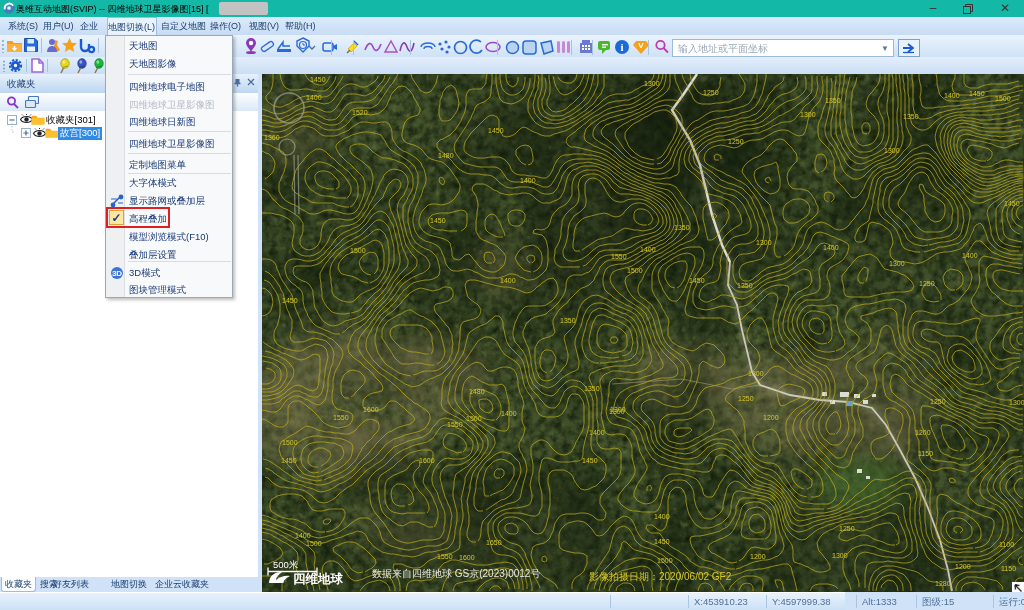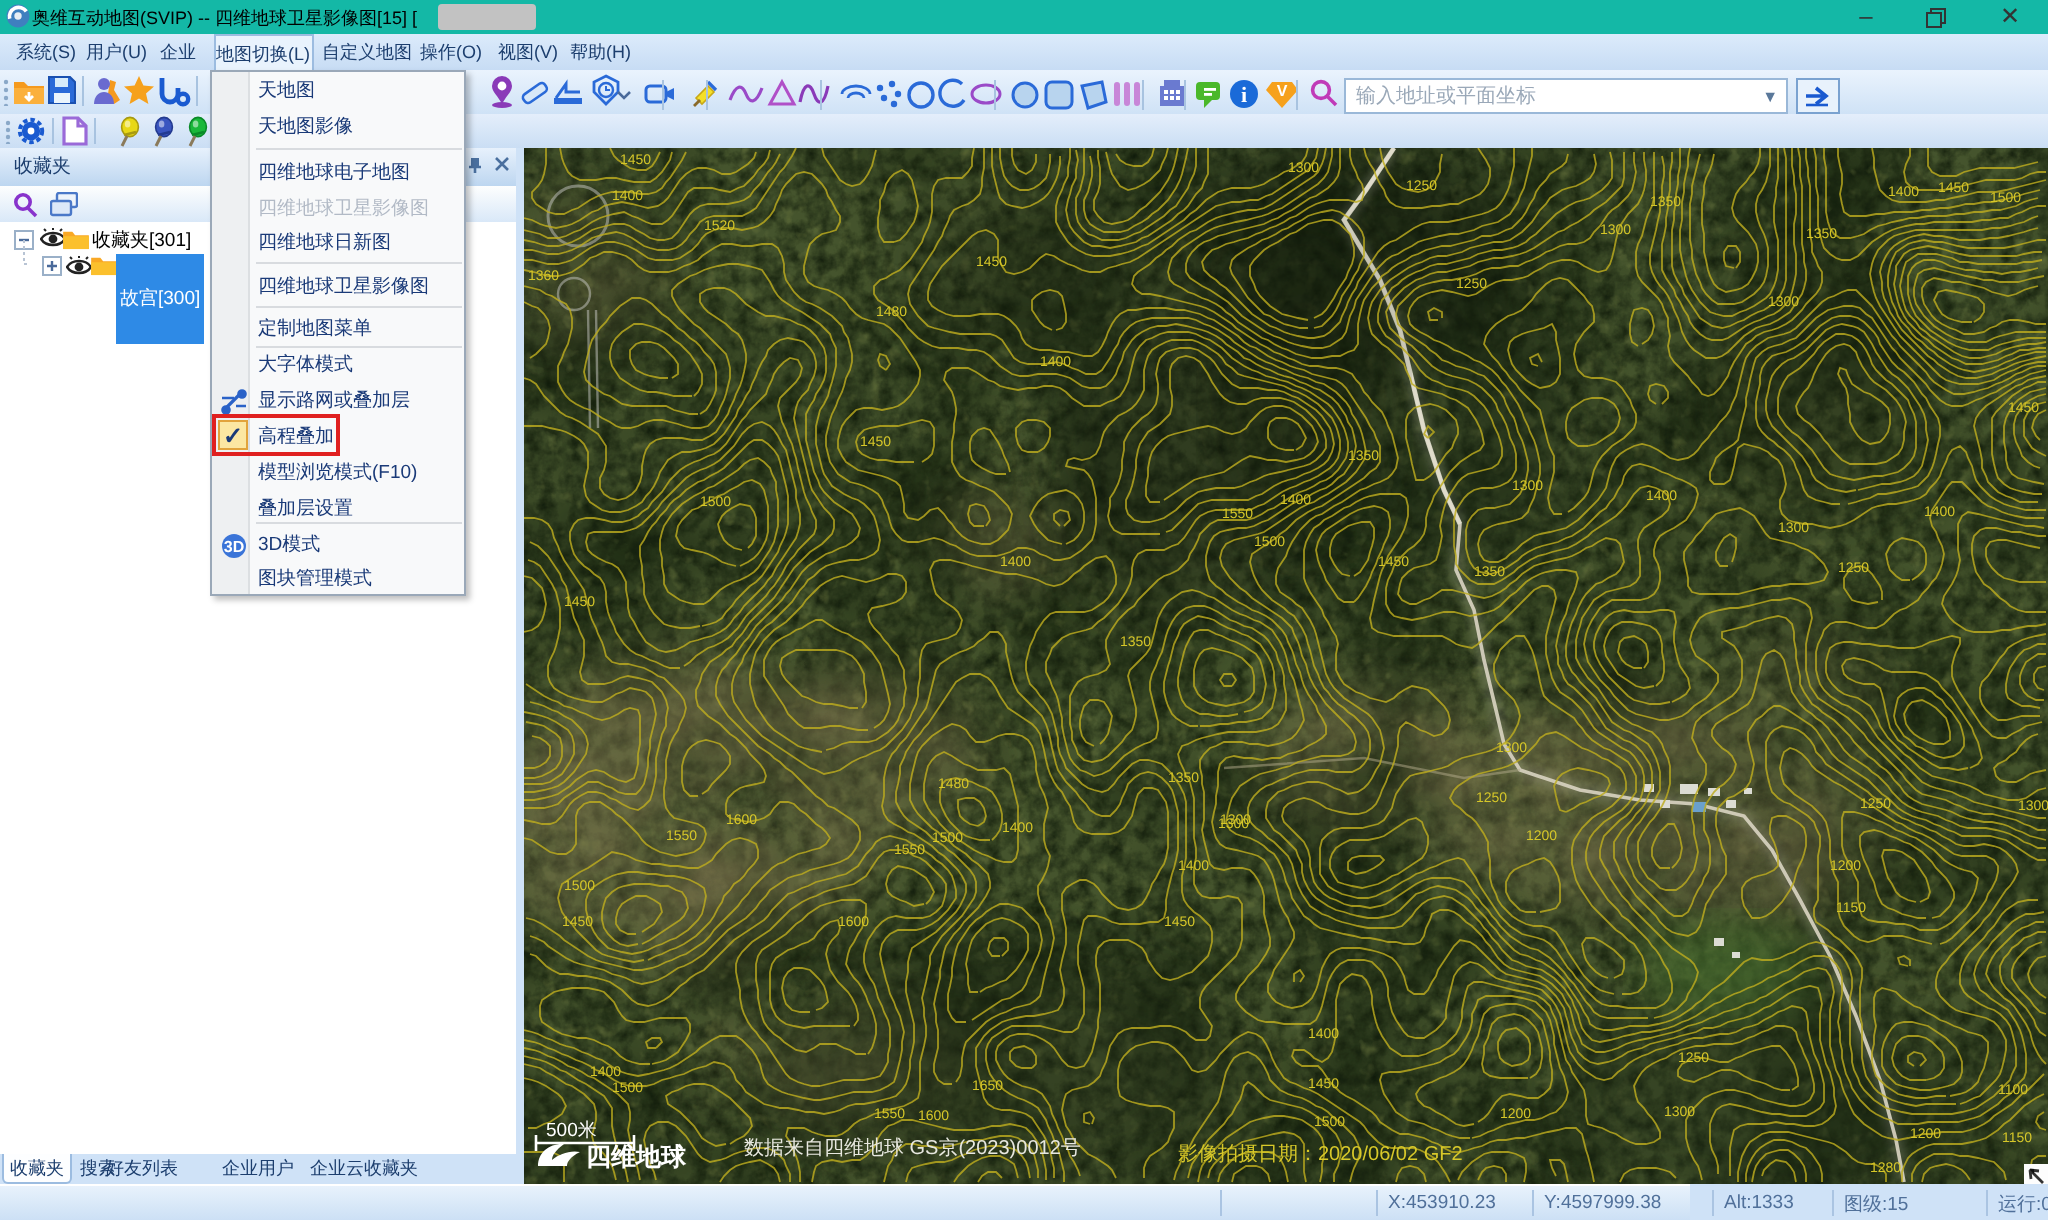--- a/index.html
+++ b/index.html
@@ -311,21 +311,21 @@
           </svg>
 <svg class="abs" style="left:33px;top:17px" width="13" height="11" viewBox="0 0 13 11">
             <path d="M.5 5.5 C3 1.5 10 1.5 12.5 5.5 C10 9.5 3 9.5 .5 5.5 Z" fill="#fff" stroke="#222" stroke-width="1.2"></path>
             <circle cx="6.5" cy="5.5" r="2.2" fill="#222"></circle>
             <path d="M3 1.5 l-1-1 M6.5 1 v-1 M10 1.5 l1-1" stroke="#222"></path>
           </svg>
 <svg class="abs" style="left:45px;top:16px" width="14" height="11" viewBox="0 0 15 12">
             <path d="M.5 2 h5 l1.5 2 h7.5 v7.5 h-14 z" fill="#f9a825"></path>
             <path d="M.5 4.5 h14 v7 h-14 z" fill="#fbc02d"></path>
           </svg>
-<div class="trow" style="left:58px;top:16px;background:#2e8ae6;color:#fff;padding:16px 2px">故宫[300]</div>
+<div class="trow" style="left:58px;top:16px;background:#2e8ae6;color:#fff;padding:0 2px">故宫[300]</div>
 
   </path>
       </div>
 </div>
 <div class="abs" id="splitter"></div>
 
 <svg class="abs" id="map" width="762" height="518" viewBox="0 0 762 518">
 <defs>
 <filter color-interpolation-filters="sRGB" id="tan" x="0" y="0" width="100%" height="100%">
   <feTurbulence type="fractalNoise" baseFrequency="0.02 0.02" numOctaves="4" seed="11"></feTurbulence>
@@ -735,21 +735,21 @@
         <path d="M753 511 l6.5 6.5 M753 511 l0.5 4.5 M753 511 l4.5 0.5" stroke="#333" stroke-width="1.4" fill="none"></path>
         <path d="M752.5 510.5 l2.5 0 0 2.5 z" fill="#111"></path>
 </g>
 
 </svg>
 
 <div class="abs" id="tabs">
   <div class="tab" id="tab-act" style="left:1px;width:35px">收藏夹</div>
   <div class="tab" style="left:39px;width:20px">搜索</div>
   <div class="tab" style="left:52px;width:38px">好友列表</div>
-  <div class="tab" style="left:110px;width:38px">企业用户</div>
+  <div class="tab" style="left:110px;width:38px">地图切换</div>
   <div class="tab" style="left:154px;width:56px">企业云收藏夹</div>
 </div>
 
 <div class="abs" id="status">
   <div class="stsep" style="left:610px"></div>
   <div class="stsep" style="left:688px"></div>
   <div class="st" style="left:694px">X:453910.23</div>
   <div class="stsep" style="left:766px"></div>
   <div class="st" style="left:772px">Y:4597999.38</div>
   <div class="stsep" style="left:856px"></div>

